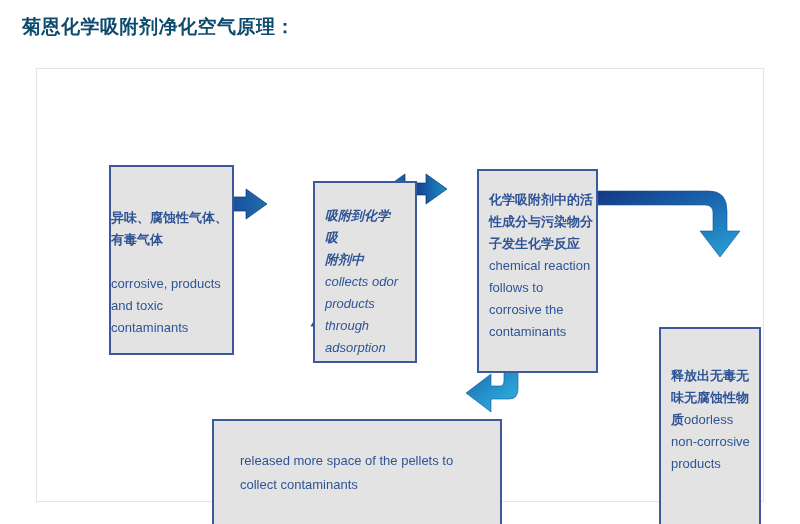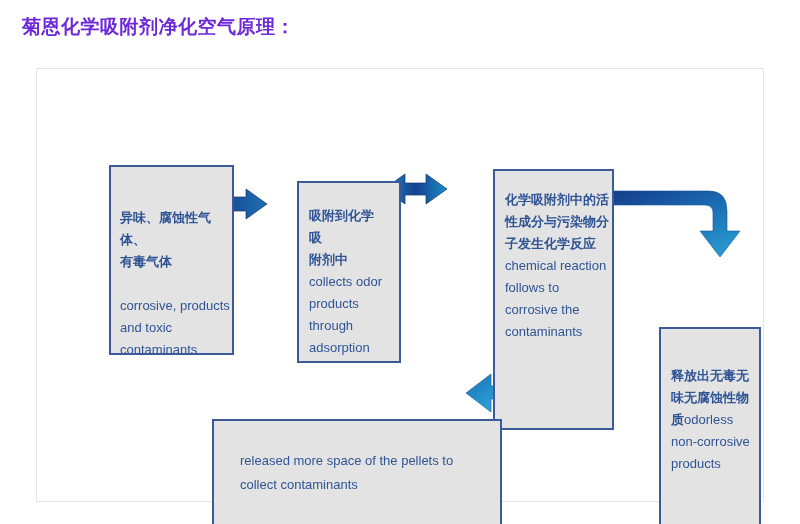--- a/index.html
+++ b/index.html
@@ -15,21 +15,21 @@
     position: relative;
   }
   #page-title {
     position: absolute;
     left: 22px;
     top: 14px;
     font-family: "Liberation Serif", "DejaVu Serif", serif;
     font-weight: bold;
     font-size: 19px;
     letter-spacing: 0.5px;
-    color: #6d28d9;
+    color: #0c4a6e;
     white-space: nowrap;
   }
   #diagram-canvas {
     position: absolute;
     left: 36px;
     top: 68px;
     width: 728px;
     height: 434px;
     border: 1px solid #e2e6ea;
     background: #ffffff;
@@ -51,36 +51,37 @@
   }
   .cn {
     font-weight: bold;
   }
   
   #box-input {
     left: 72px;
     top: 96px;
     width: 125px;
     height: 190px;
-    padding: 40px 0 0 9px;
+    padding: 40px 0 0 0;
   }
   
   #box-adsorption {
-    left: 260px;
+    left: 276px;
     top: 112px;
     width: 104px;
     height: 182px;
     padding: 22px 15px 0 10px;
+    font-style: italic;
   }
   
   #box-reaction {
-    left: 456px;
+    left: 440px;
     top: 100px;
     width: 121px;
-    height: 261px;
+    height: 204px;
     padding: 18px 0 0 10px;
   }
   
   #box-products {
     left: 622px;
     top: 258px;
     width: 102px;
     height: 212px;
     padding: 36px 0 0 10px;
   }

